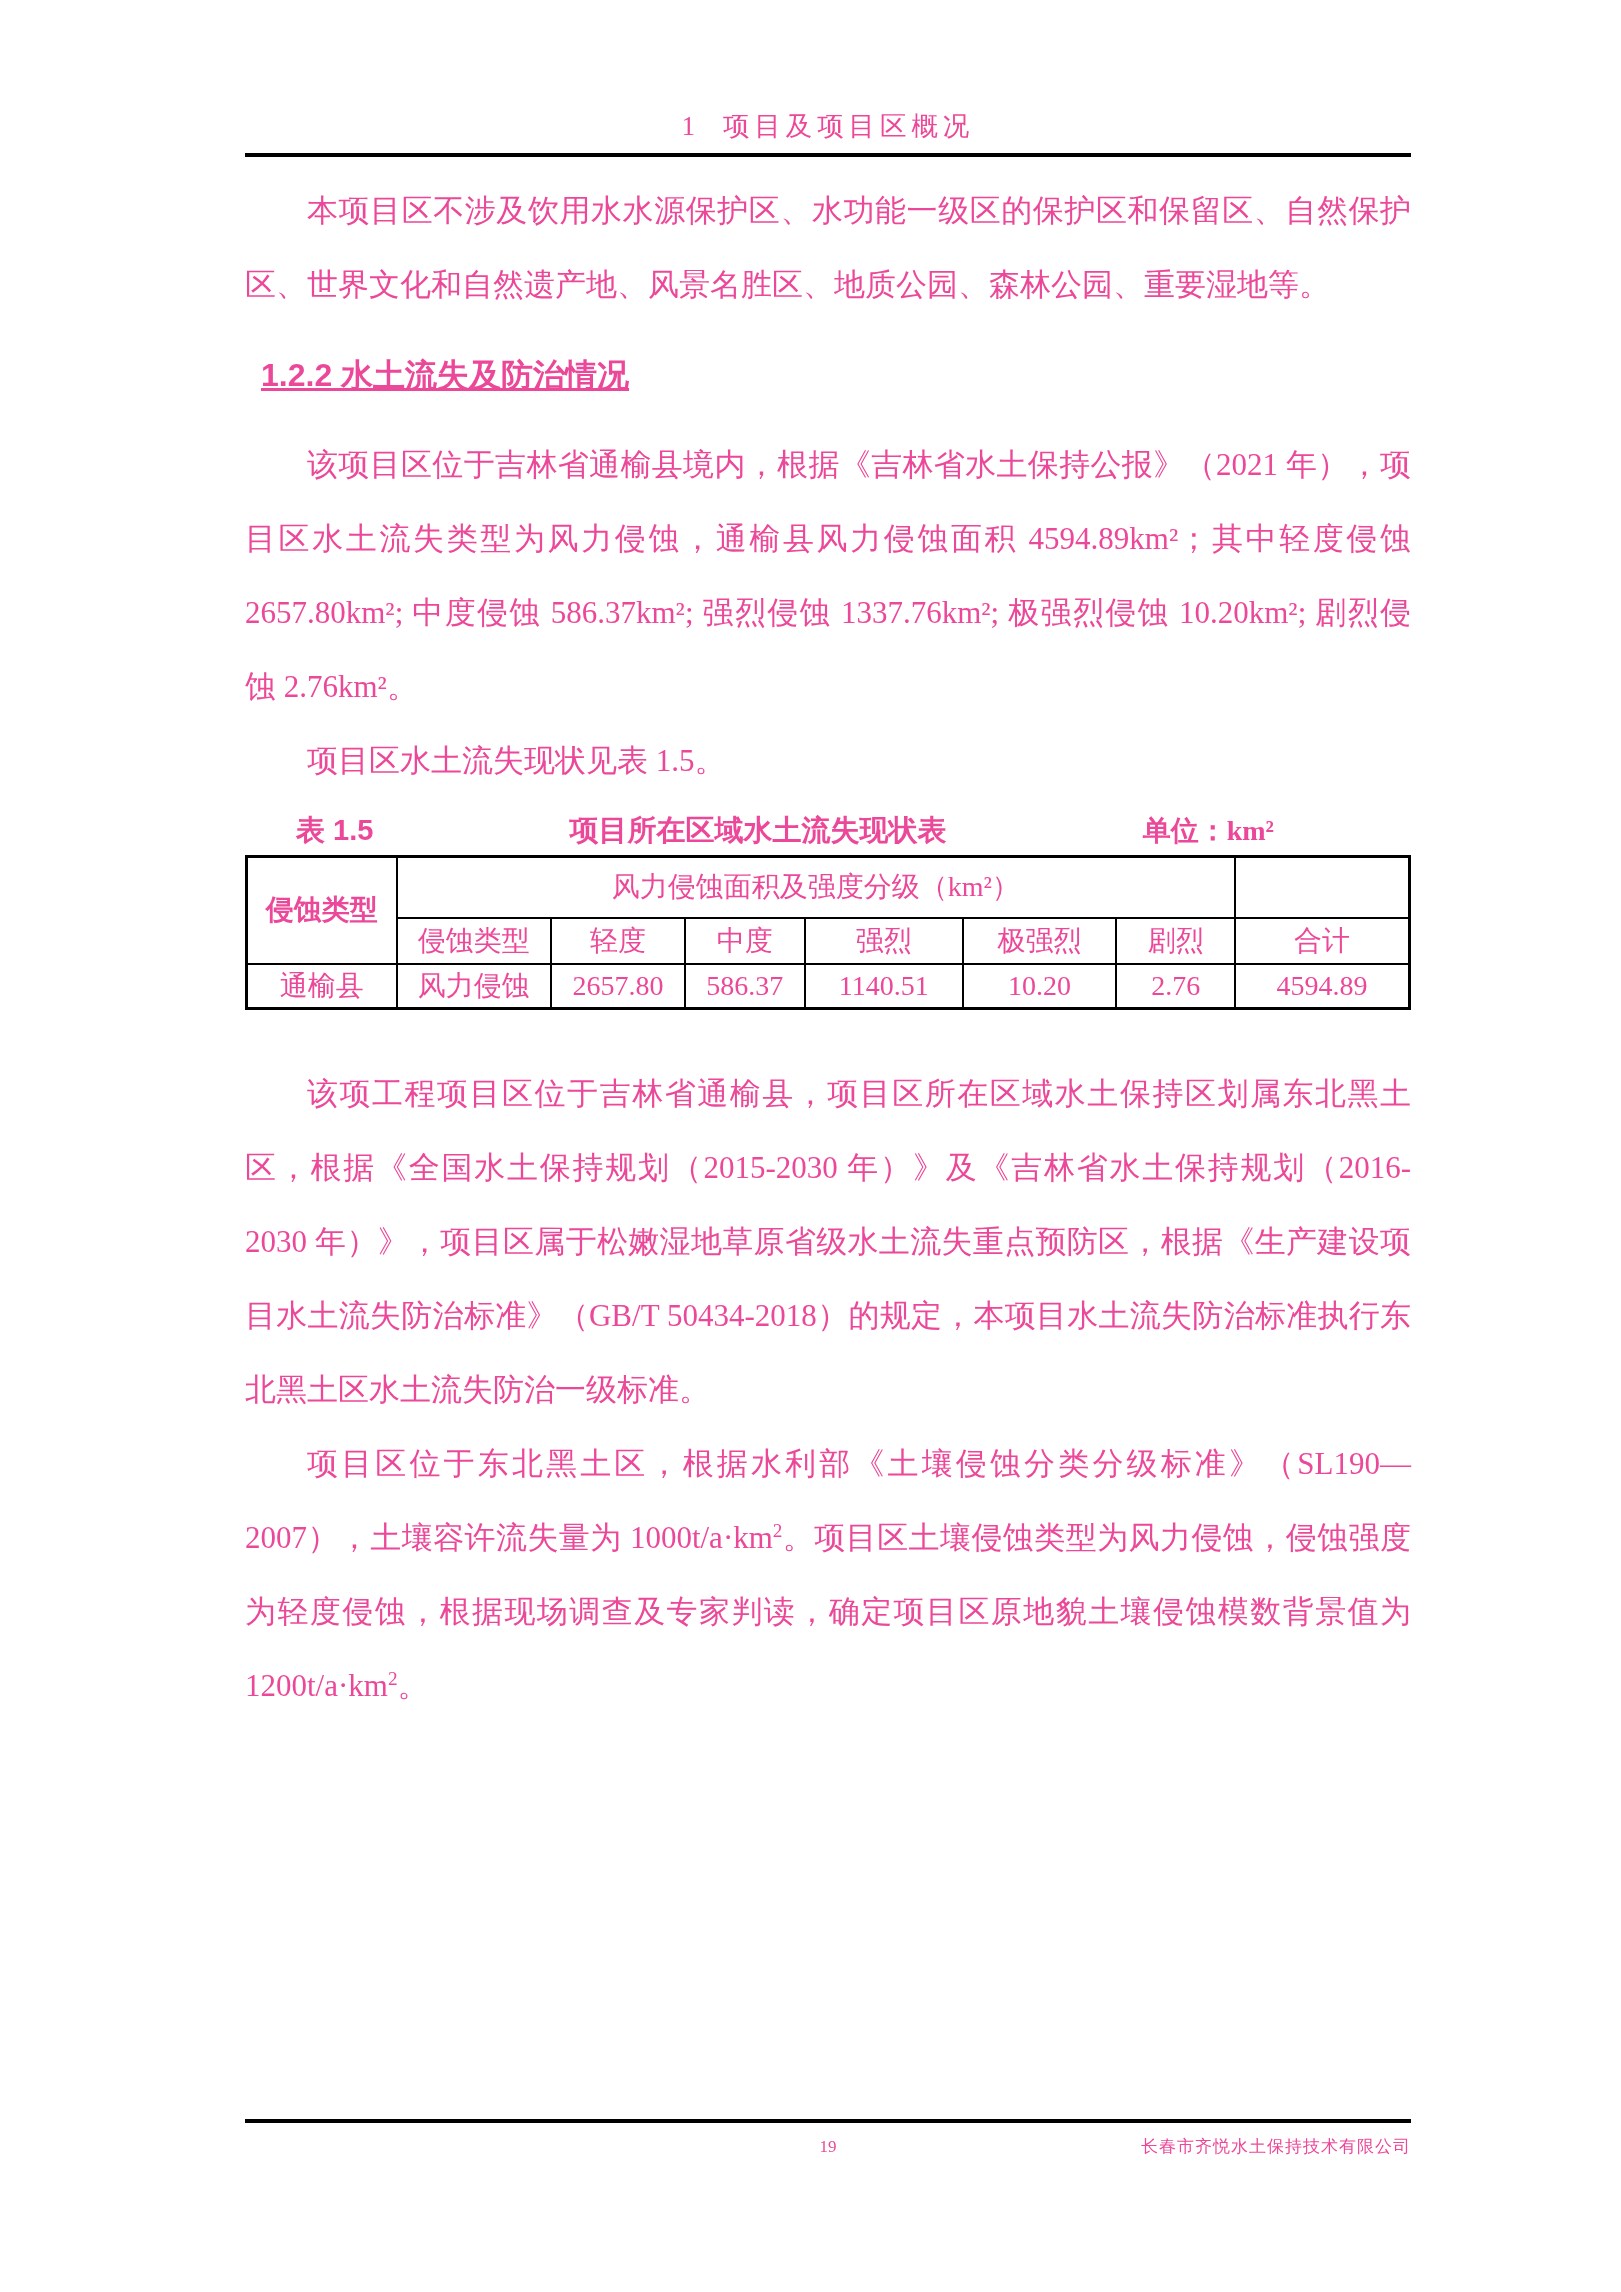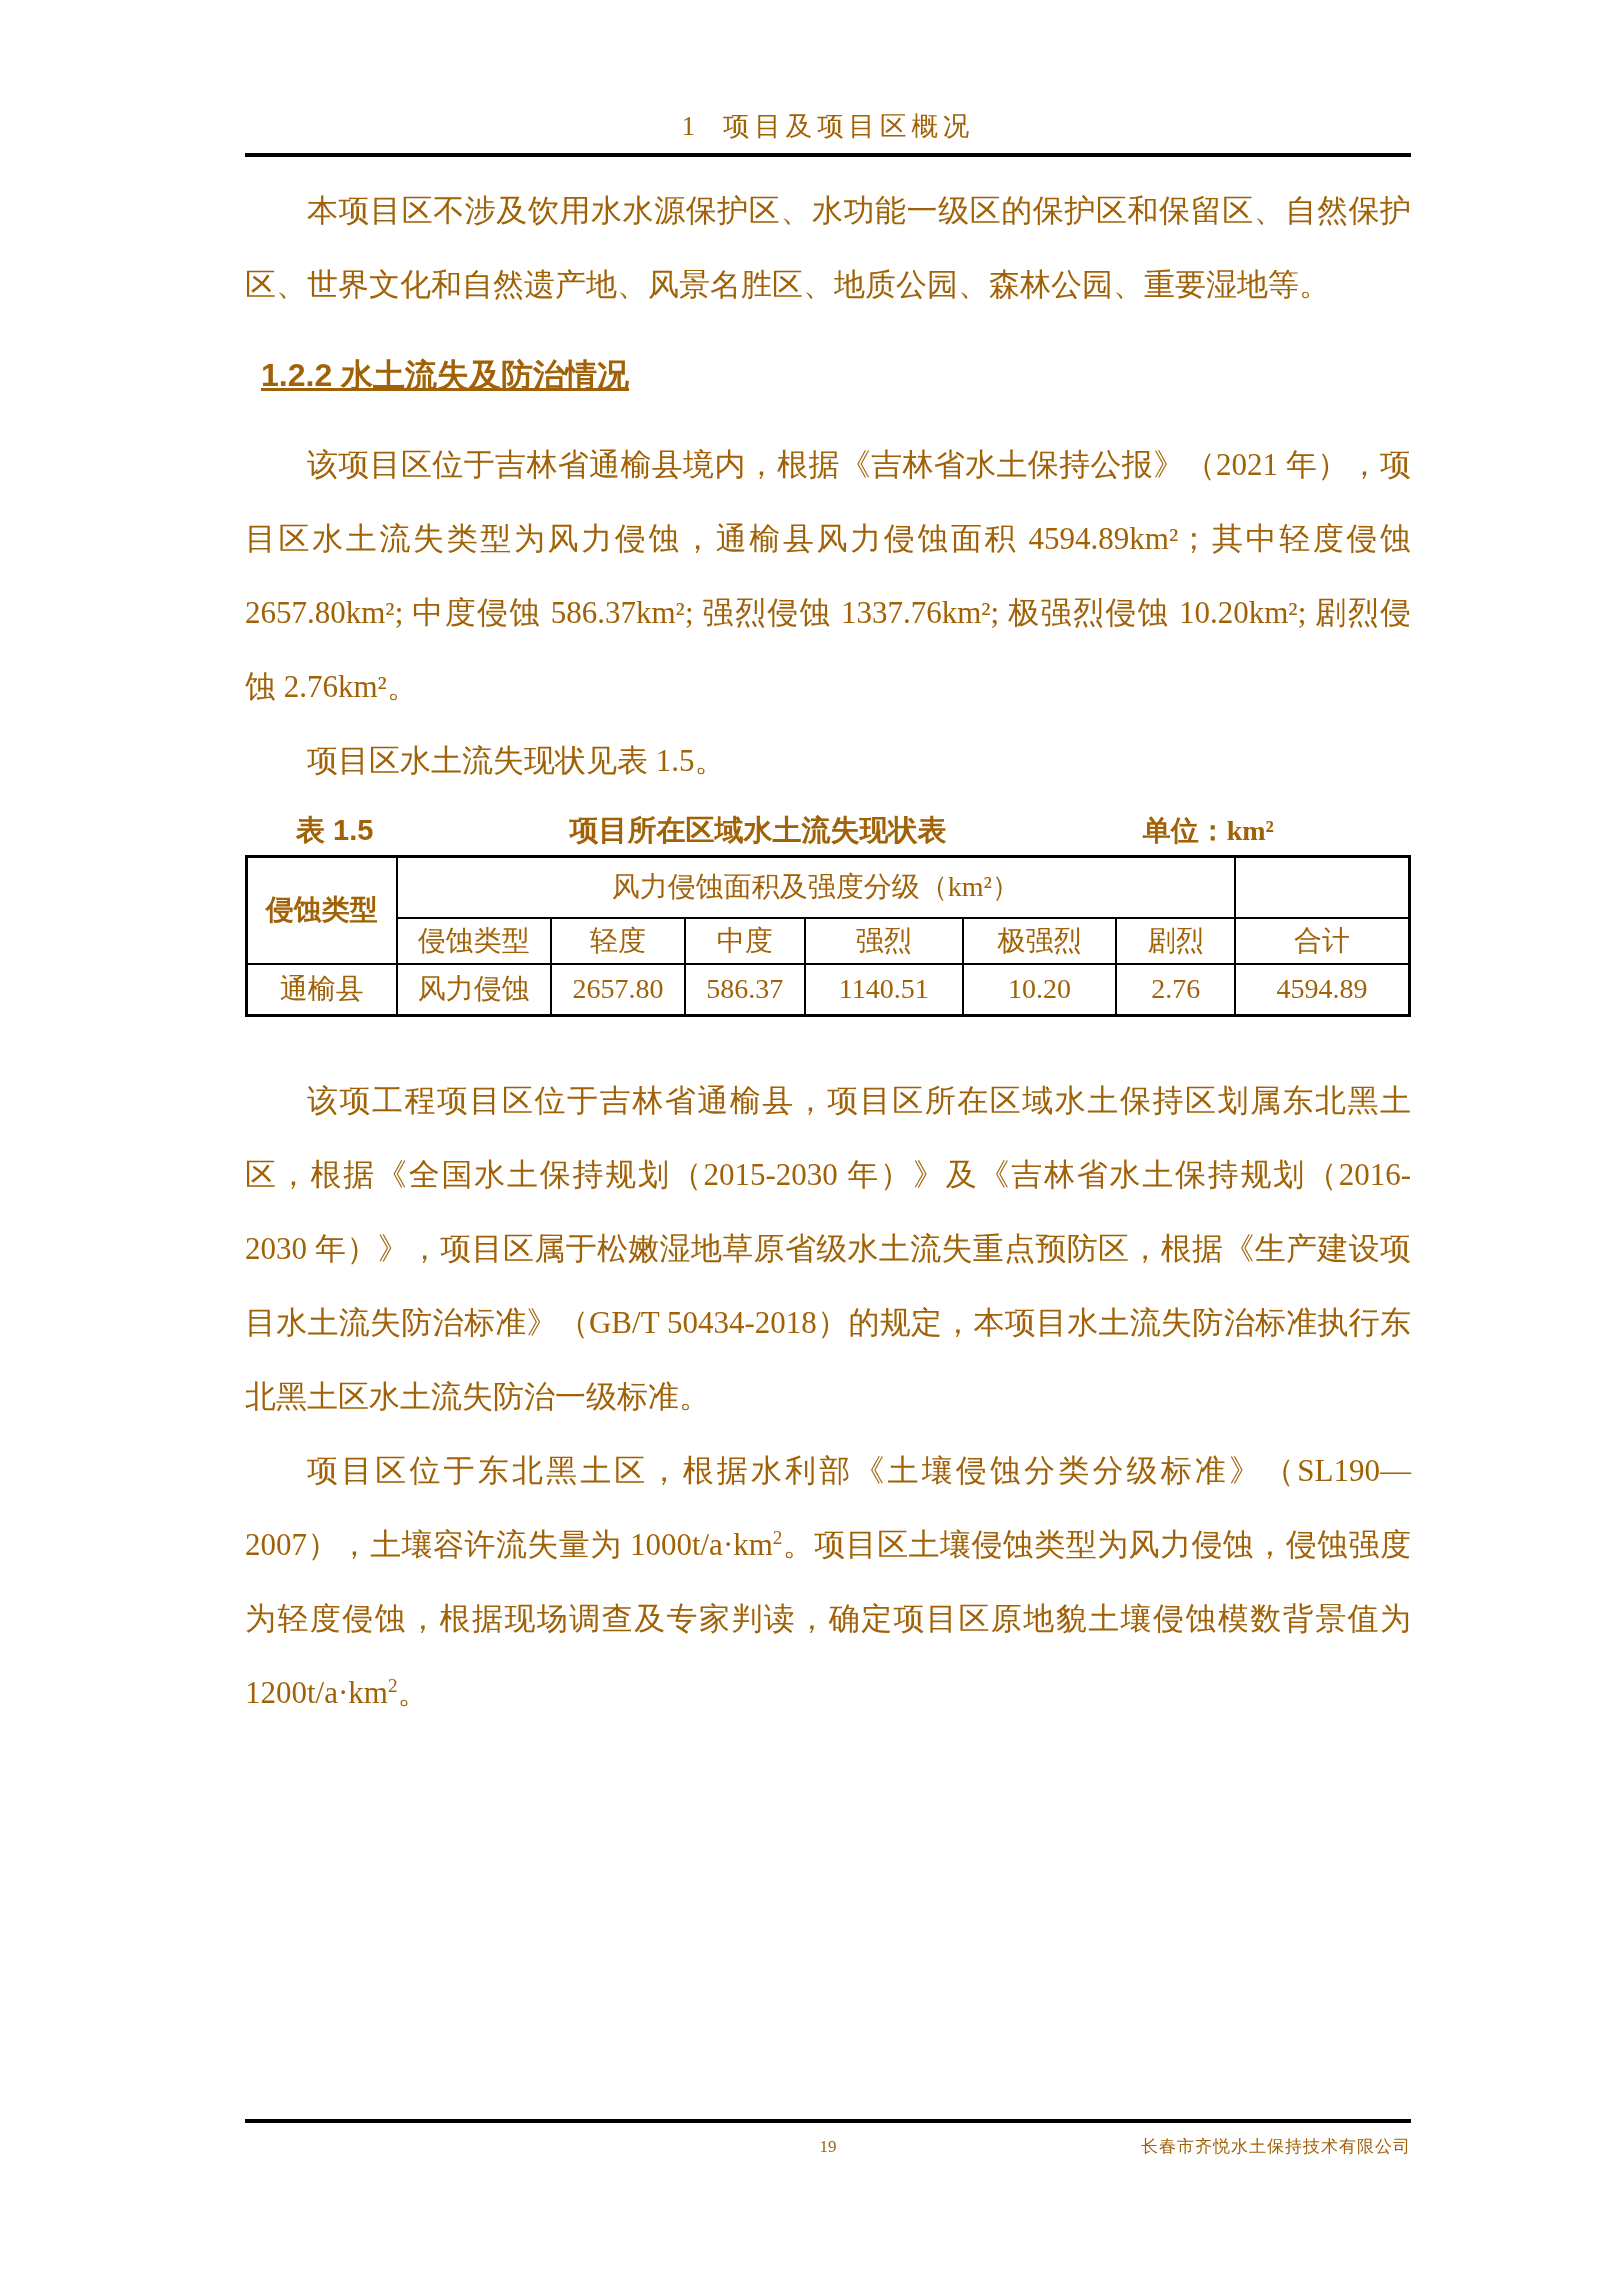--- a/index.html
+++ b/index.html
@@ -1,21 +1,21 @@
 <!DOCTYPE html>
 <html><head>
 <meta charset="utf-8">
 <style>
   html,body { margin:0; padding:0; background:#ffffff; }
   .page {
     position:relative;
     width:1621px;
     height:2293px;
     background:#ffffff;
-    color:#a16207;
+    color:#ec4899;
     font-family:"Liberation Serif","DejaVu Serif",serif;
     overflow:hidden;
   }
   .content {
     position:absolute;
     left:245px;
     width:1166px;
     top:0;
   }
   
@@ -94,21 +94,21 @@
     vertical-align:middle;
     padding:0;
     font-weight:normal;
   }
   table.loss-table .corner {
     font-family:"Liberation Sans","DejaVu Sans",sans-serif;
     font-weight:bold;
   }
   table.loss-table tr.group-row { height:61px; }
   table.loss-table tr.sub-row { height:46px; }
-  table.loss-table tr.data-row { height:52px;font-family:Liberation Serif, serif; }
+  table.loss-table tr.data-row { height:45px;font-family:Liberation Serif, serif; }
   
   .footer {
     position:absolute;
     left:245px;
     width:1166px;
     top:2119px;
   }
   .footer-rule { border-top:4.9px solid #000; height:0; }
   .footer-line {
     position:relative;

